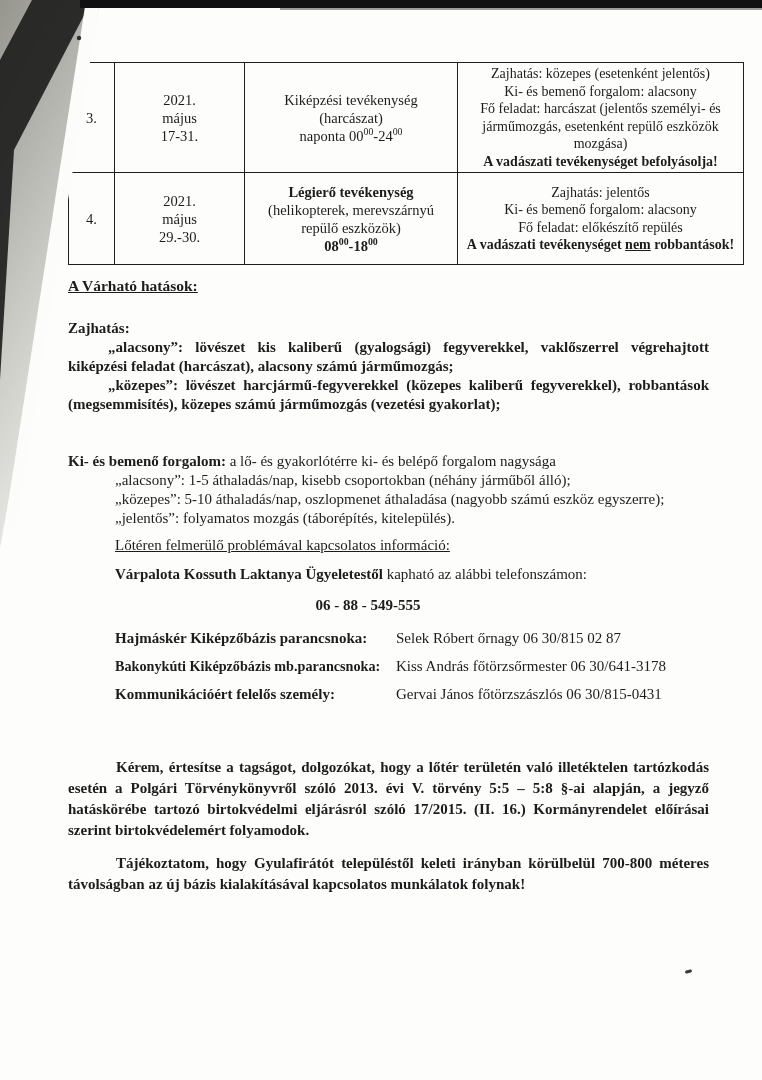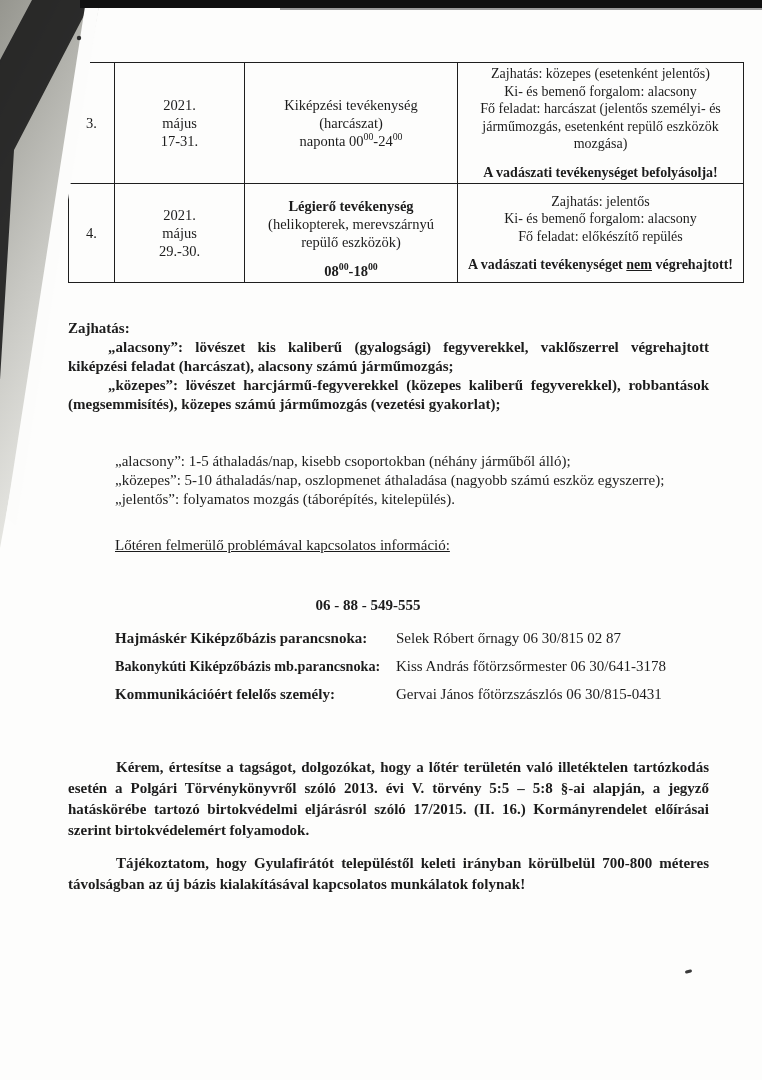--- a/index.html
+++ b/index.html
@@ -28,21 +28,21 @@
     text-align:center;vertical-align:middle;
     padding:2px 4px;overflow:hidden;
   }
   .col-num{width:37px;}
   .col-date{width:121px;}
   .col-act{width:204px;}
   .col-eff{width:277px;}
   .row-3 td{height:103px;}
   .row-4 td{height:87px;}
   td.eff-cell{font-size:14px;line-height:17.5px;padding:1px 3px;}
-  .bold{font-weight:bold;margin-top:11px;}
+  .bold{font-weight:bold;}
   sup{font-size:68%;vertical-align:super;line-height:0;}
   
   .block{position:absolute;left:68px;width:641px;font-size:15px;line-height:19px;}
   .justify{text-align:justify;font-weight:bold;}
   .head-underline{font-weight:bold;text-decoration:underline;font-size:15.5px;}
   .para{margin:0;}
   .ind{ text-indent:40px;}
   .hang{padding-left:47px;}
   .underline{text-decoration:underline;}
   .center{text-align:center;}
@@ -104,43 +104,50 @@
         </td>
         <td class="col-act">
           <div class="bold">Légierő tevékenység</div>
           <div>(helikopterek, merevszárnyú repülő eszközök)</div>
           <div class="bold"><span>08</span><sup>00</sup><span>-18</span><sup>00</sup></div>
         </td>
         <td class="col-eff eff-cell">
           <div>Zajhatás: jelentős</div>
           <div>Ki- és bemenő forgalom: alacsony</div>
           <div>Fő feladat: előkészítő repülés</div>
-          <div class="bold"><span>A vadászati tevékenységet </span><u>nem</u><span> végrehajtott!</span></div>
+          <div class="bold"><span>A vadászati tevékenységet </span><u>nem</u><span> robbantások!</span></div>
         </td>
       </tr>
     </tbody>
   </table>
 
+  <div class="block" style="top:276px;">
+    <span class="head-underline">A Várható hatások:</span>
+  </div>
 
   <div class="block" style="top:319px;">
     <p class="para bold">Zajhatás:</p>
     <p class="para ind justify">„alacsony”: lövészet kis kaliberű (gyalogsági) fegyverekkel, vaklőszerrel végrehajtott kiképzési feladat (harcászat), alacsony számú járműmozgás;</p>
     <p class="para ind justify">„közepes”: lövészet harcjármű-fegyverekkel (közepes kaliberű fegyverekkel), robbantások (megsemmisítés), közepes számú járműmozgás (vezetési gyakorlat);</p>
   </div>
 
   <div class="block" style="top:452px;">
+    <p class="para"><b>Ki- és bemenő forgalom:</b><span> a lő- és gyakorlótérre ki- és belépő forgalom nagysága</span></p>
     <p class="para hang">„alacsony”: 1-5 áthaladás/nap, kisebb csoportokban (néhány járműből álló);</p>
     <p class="para hang">„közepes”: 5-10 áthaladás/nap, oszlopmenet áthaladása (nagyobb számú eszköz egyszerre);</p>
     <p class="para hang">„jelentős”: folyamatos mozgás (táborépítés, kitelepülés).</p>
   </div>
 
   <div class="block" style="top:536px;">
     <p class="para hang"><span class="underline">Lőtéren felmerülő problémával kapcsolatos információ:</span></p>
   </div>
 
+  <div class="block" style="top:565px;">
+    <p class="para hang"><b>Várpalota Kossuth Laktanya Ügyeletestől</b><span> kapható az alábbi telefonszámon:</span></p>
+  </div>
 
   <div class="block" style="top:596px;width:600px;">
     <p class="para center bold">06 - 88 - 549-555</p>
   </div>
 
   <div class="block" style="top:629px;">
     <div class="contact-row">
       <span class="contact-label">Hajmáskér Kiképzőbázis parancsnoka:</span>
       <span class="contact-value">Selek Róbert őrnagy 06 30/815 02 87</span>
     </div>

